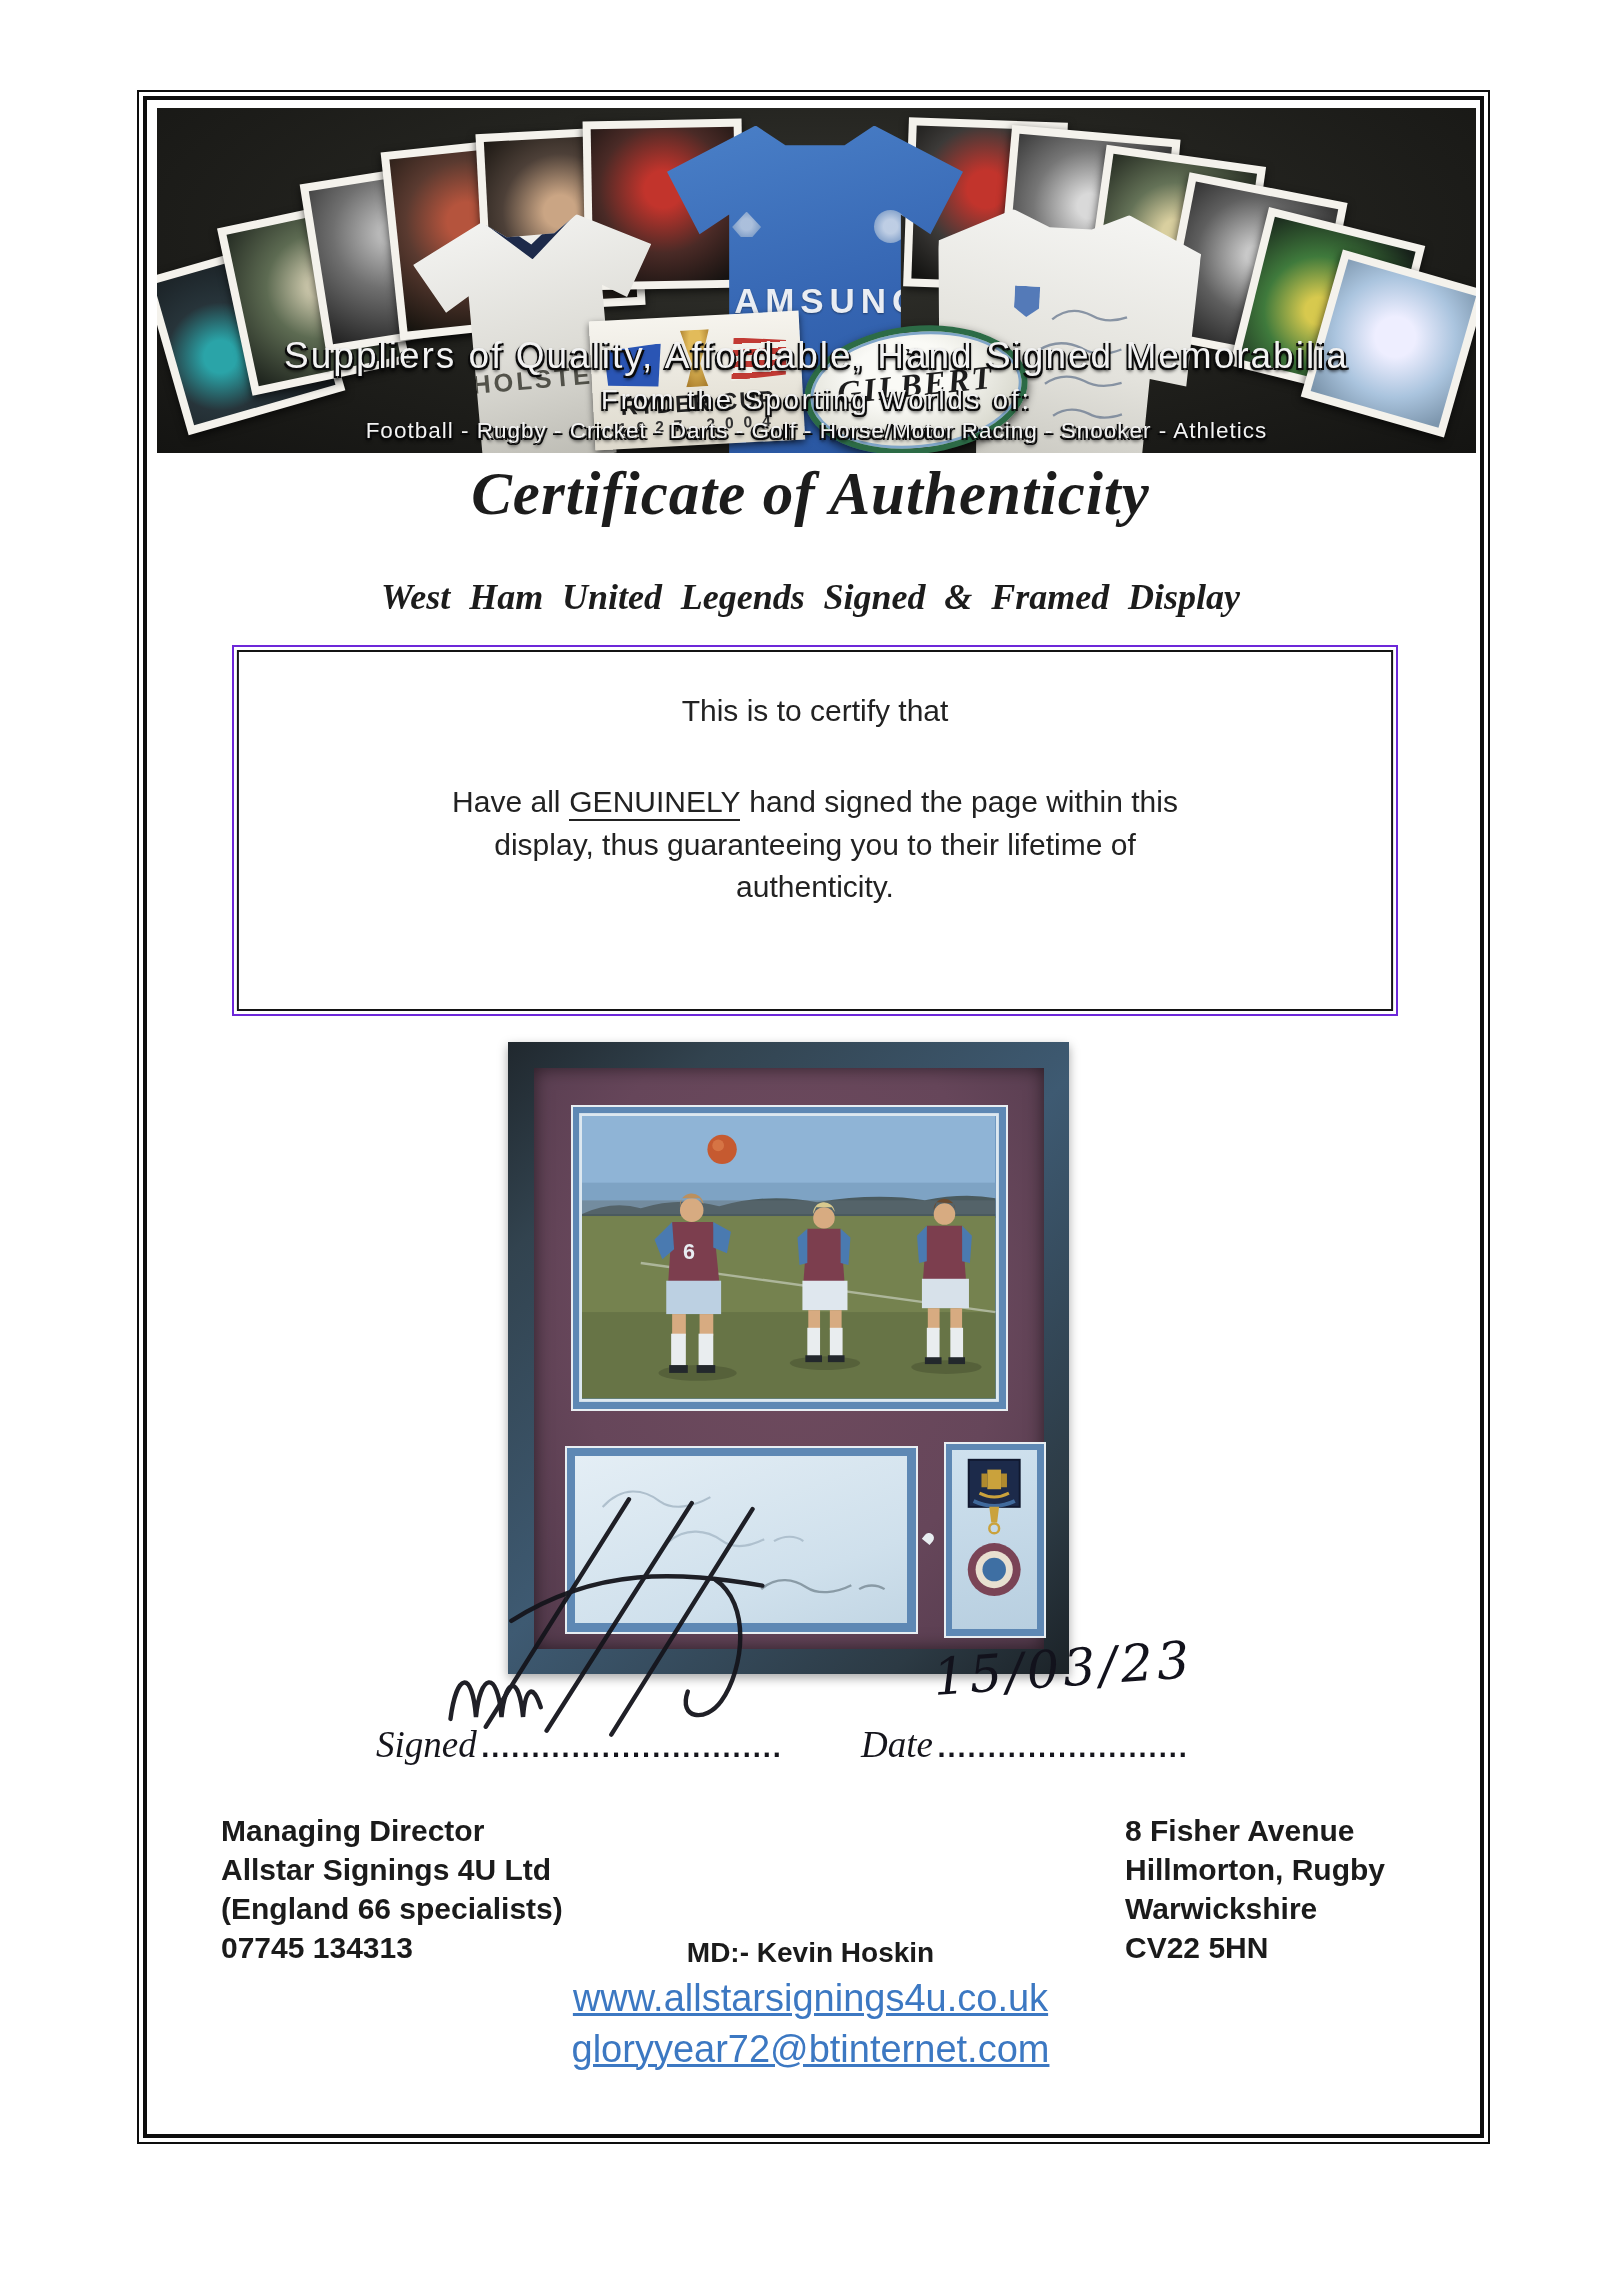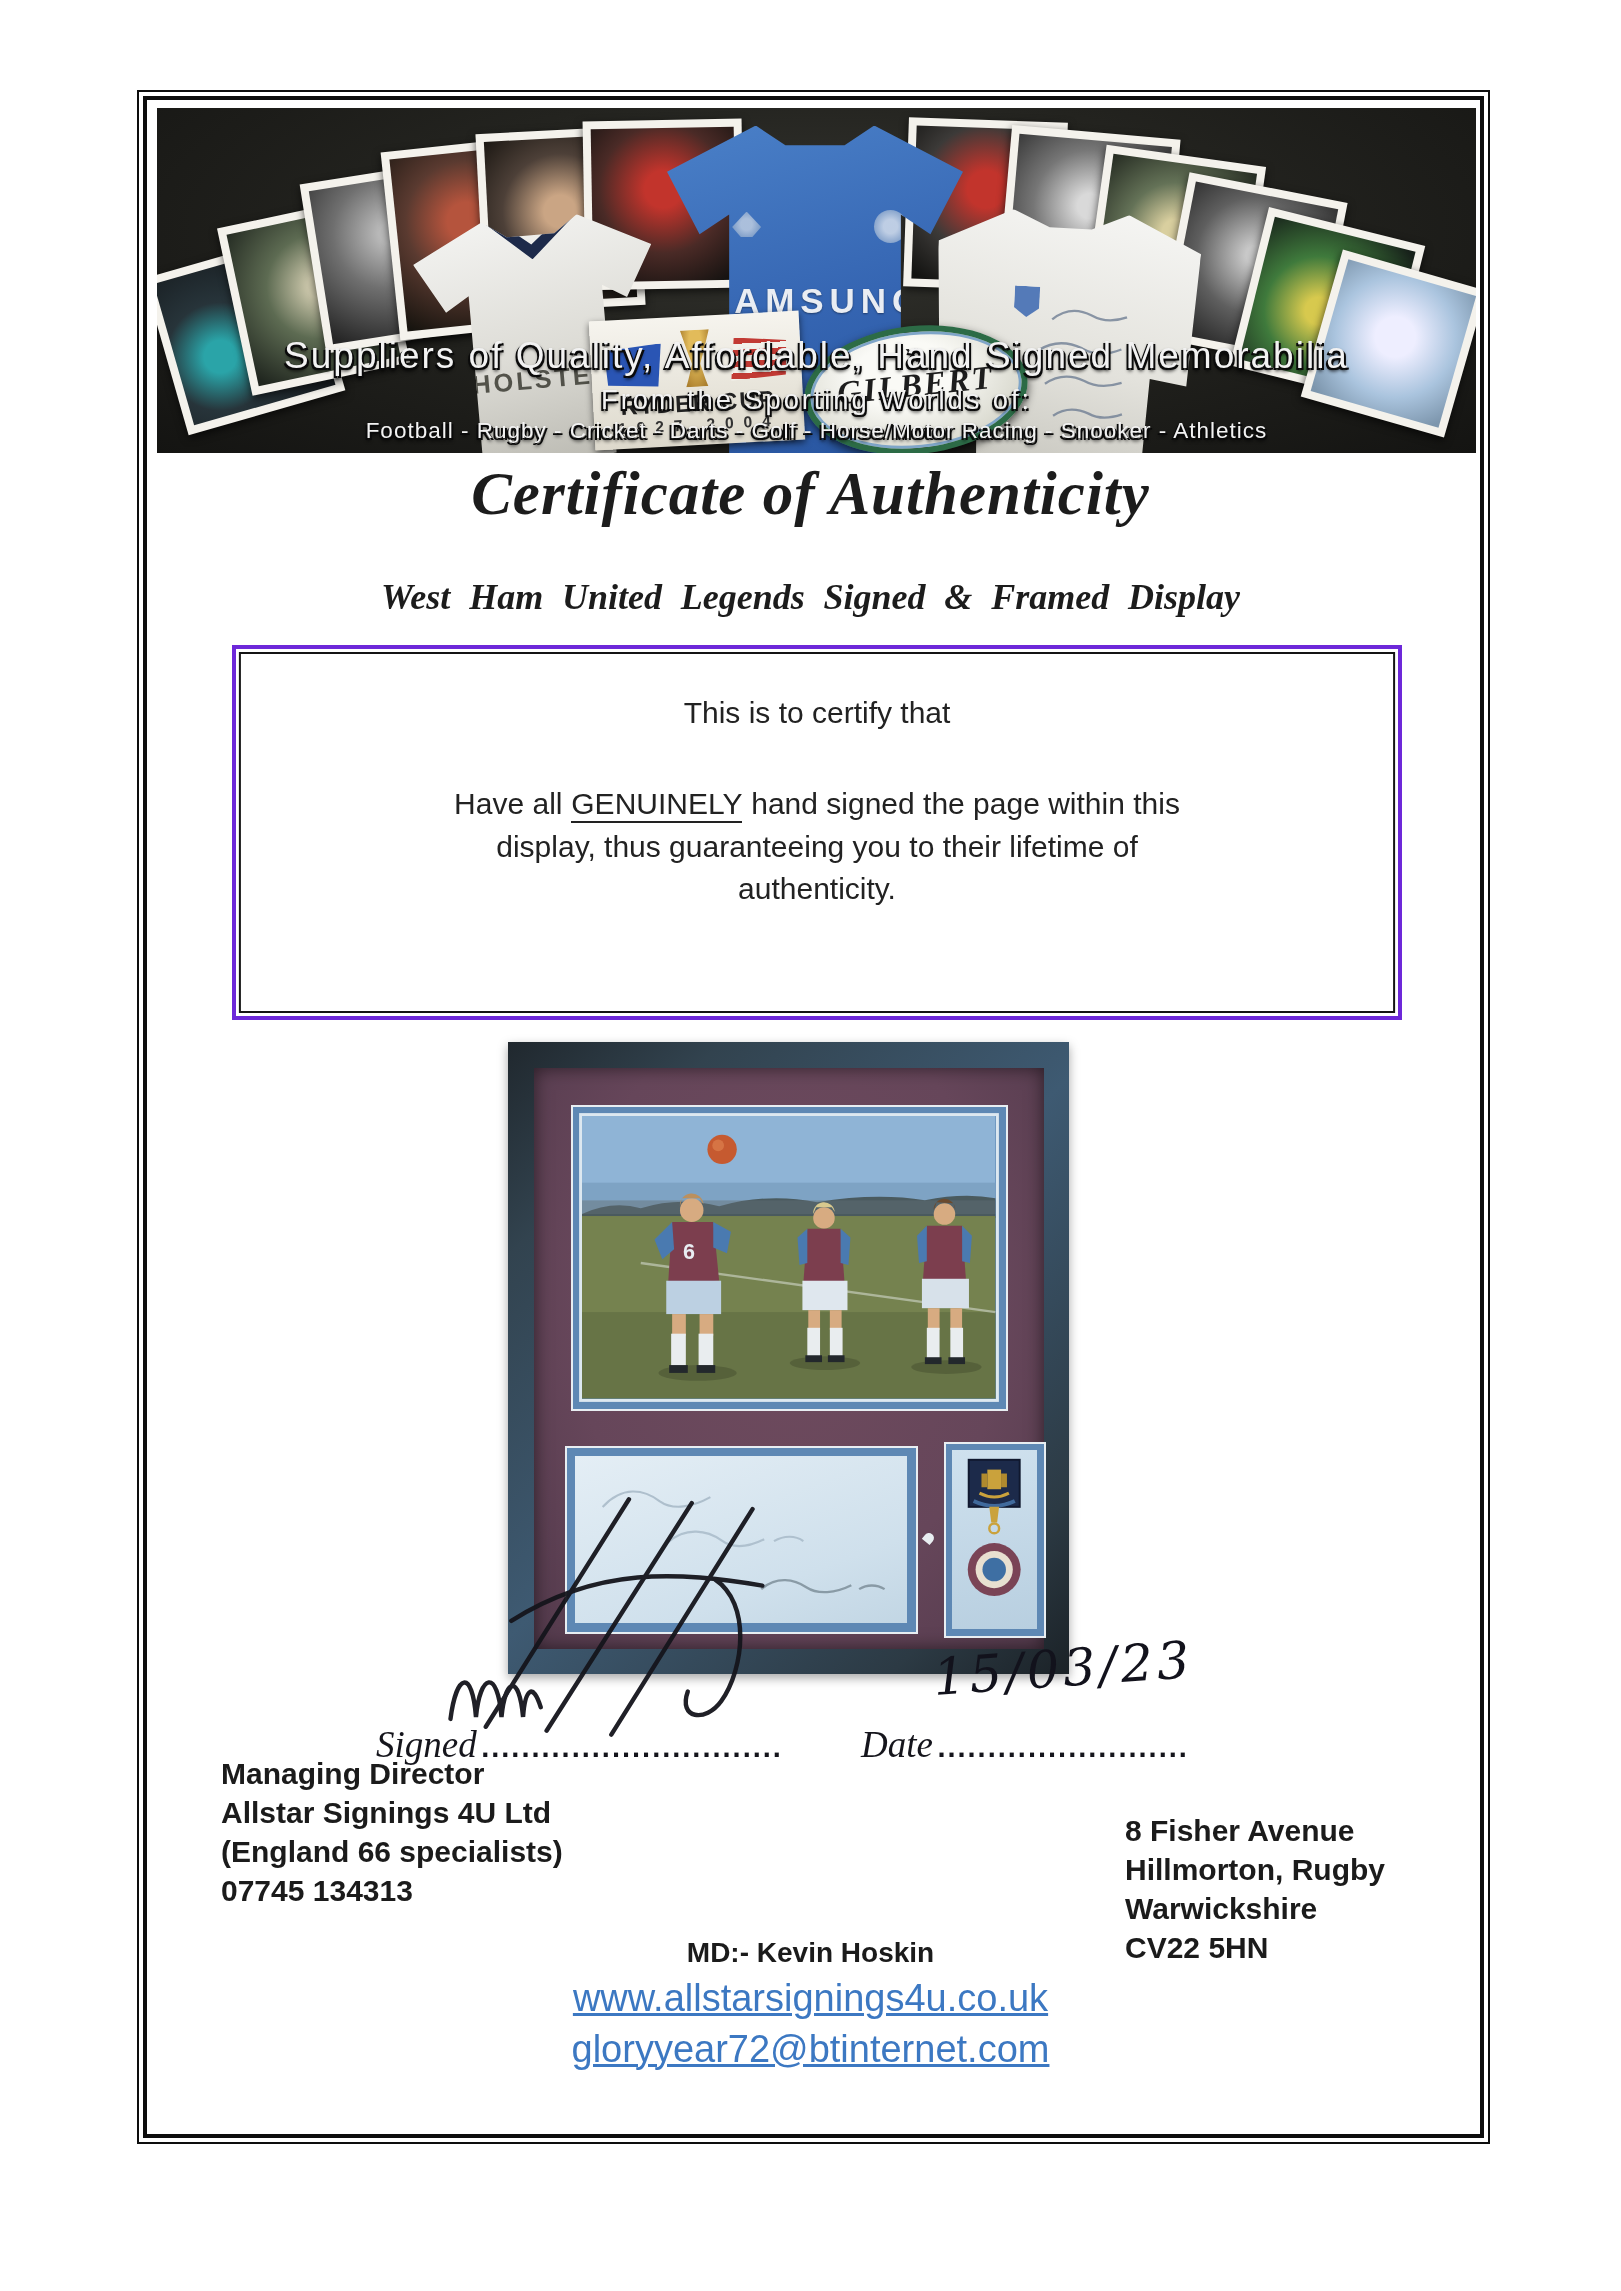--- a/index.html
+++ b/index.html
@@ -90,21 +90,21 @@
   .bt3{top:310px;font-size:22.5px;letter-spacing:1px;}
   
   .title{position:absolute;left:0;right:0;top:459px;text-align:center;
       font-family:"Liberation Serif",serif;font-style:italic;font-weight:bold;
       font-size:61px;color:#1c1c1c;letter-spacing:1px;}
   .subtitle{position:absolute;left:0;right:0;top:576px;text-align:center;
       font-family:"Liberation Serif",serif;font-style:italic;font-weight:bold;
       font-size:36px;color:#1c1c1c;word-spacing:9.8px;}
   
   .cert-box{position:absolute;left:232px;top:645px;width:1162px;height:367px;
-      border:4px solid #6d28d9;box-shadow:inset 0 0 0 2.9px #fff, inset 0 0 0 4.9px #141414;
+      border:2px solid #6d28d9;box-shadow:inset 0 0 0 2.9px #fff, inset 0 0 0 4.9px #141414;
       text-align:center;}
   .cert-intro{margin-top:47px;font-size:30px;color:#222;}
   .cert-names{margin-top:51px;font-size:42px;font-weight:bold;color:#1e1e1e;letter-spacing:1px;}
   .cert-body{margin-top:53px;font-size:30px;color:#222;line-height:1.42;}
   .genuinely{border-bottom:2.9px solid #222;padding-bottom:1px;margin:0 8.8px;}
   
   .frame{position:absolute;left:508px;top:1042px;width:561px;height:632px;
       background:linear-gradient(135deg,#20282e 0%,#32434f 18%,#3e5a72 50%,#2c3a44 85%,#1b2227 100%);
       box-shadow:0 3.9px 9.8px rgba(0,0,0,.35);padding:25.5px;box-sizing:border-box;}
   .mat{position:relative;width:100%;height:100%;
@@ -122,21 +122,21 @@
   
   .sig-svg{position:absolute;left:421px;top:1462px;z-index:4;}
   .sig-row-label{font-family:"Liberation Serif",serif;font-style:italic;font-size:37px;color:#15151c;}
   .signed-row{position:absolute;left:376px;top:1723px;z-index:5;}
   .date-row{position:absolute;left:861px;top:1723px;z-index:5;}
   .dots{font-size:29px;letter-spacing:2px;color:#15151c;font-weight:bold;}
   .date-value{position:absolute;left:933px;top:1639px;z-index:5;font-size:51px;color:#12121c;
       font-family:"DejaVu Serif",serif;font-style:italic;transform:rotate(-4deg);letter-spacing:3.9px;}
   
   .f-block{position:absolute;font-weight:bold;font-size:30px;line-height:39px;color:#1b1b1b;}
-  .f-left{left:221px;top:1754px;}
+  .f-left{left:221px;top:1811px;}
   .f-right{left:1125px;top:1811px;}
   .f-center{position:absolute;left:0;right:0;top:1937px;text-align:center;}
   .f-md{font-weight:bold;font-size:28px;color:#1b1b1b;}
   .f-link{display:inline-block;margin-top:7.8px;font-weight:normal;font-size:38px;color:#3c78c2;
       text-decoration:underline;text-decoration-thickness:2.9px;cursor:pointer;}
   .f-reg{margin-top:9.8px;font-family:"Liberation Serif",serif;font-style:italic;font-size:32px;color:#15151c;}
   .f-regno{font-family:"Liberation Sans",sans-serif;font-style:normal;font-weight:bold;font-size:42px;
       letter-spacing:1px;margin-left:11.8px;}
 </style>
 </head>

